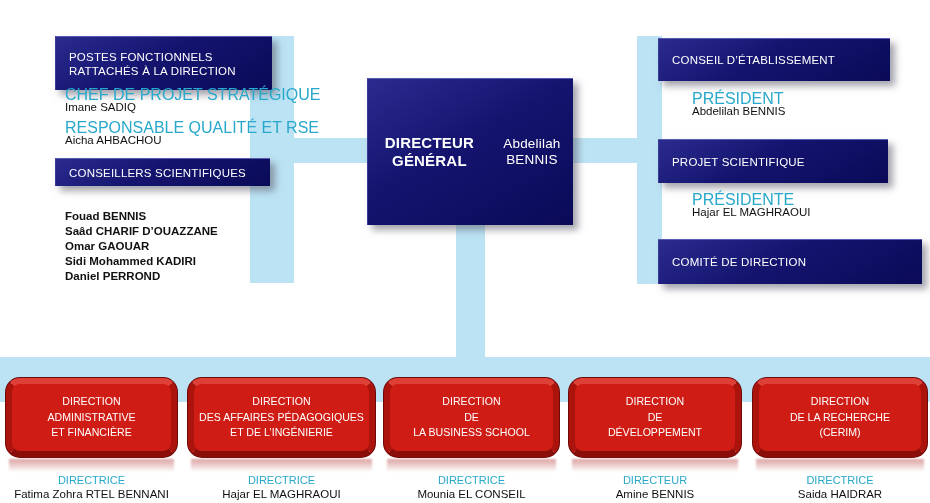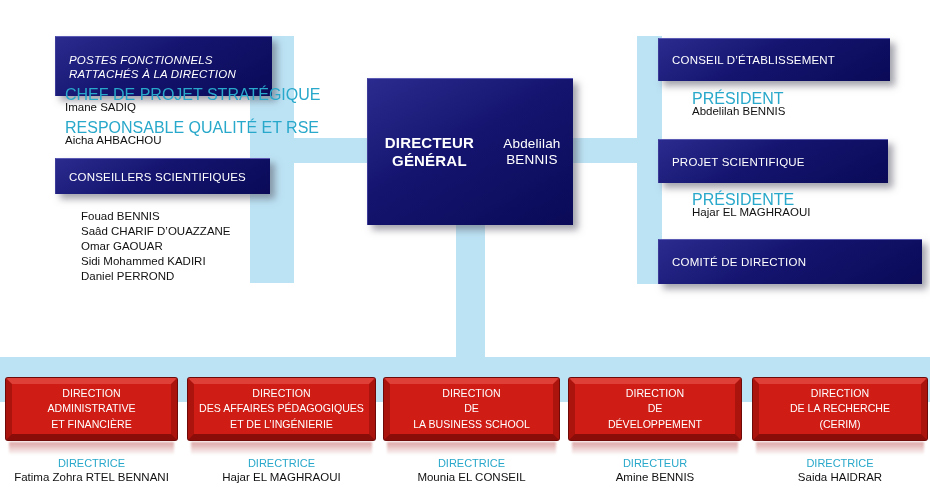--- a/index.html
+++ b/index.html
@@ -25,25 +25,25 @@
   .dg-title{font-size:15px;font-weight:bold;line-height:18px;}
   .dg-name{font-size:13.5px;line-height:16px;}
 
   .textblock{position:absolute;}
   .pair-label{color:var(--cyan);font-size:16px;line-height:13px;}
   .pair-name{color:var(--ink);font-size:11.5px;line-height:13px;margin-bottom:7px;}
   .advisors{color:var(--ink);font-size:11.5px;line-height:15.1px;white-space:pre-line;}
 
   .rnode{position:absolute;top:378px;text-align:center;}
   .rbox{
-    height:62px;display:flex;align-items:center;justify-content:center;
+    height:79px;display:flex;align-items:center;justify-content:center;
     color:#fff;font-size:10.6px;line-height:15.5px;white-space:pre-line;
     background:var(--red);
     border:6px solid;border-color:#de4038 #ab130d #8a0d09 #ab130d;
-    border-radius:2px;box-shadow:0 0 0 1px #6e0a08;
+    border-radius:14px;box-shadow:0 0 0 1px #6e0a08;
   }
   .refl{
     height:13px;margin:2px 3px 0;
     background:linear-gradient(to bottom,rgba(190,85,85,.55),rgba(255,255,255,0));
     filter:blur(1px);
   }
   .r-role{margin-top:2px;color:var(--cyan);font-size:11px;line-height:13px;}
   .r-name{margin-top:1px;color:var(--ink);font-size:11.5px;line-height:13px;}
 </style>
 </head>
@@ -51,33 +51,33 @@
 
 <div class="stage">
 
   <div class="band" style="left:250px;top:36px;width:44px;height:247px;"></div>
   <div class="band" style="left:282px;top:138px;width:90px;height:25px;"></div>
   <div class="band" style="left:571px;top:138px;width:91px;height:25px;"></div>
   <div class="band" style="left:637px;top:36px;width:25px;height:248px;"></div>
   <div class="band" style="left:456px;top:222px;width:29px;height:140px;"></div>
   <div class="band" style="left:0px;top:357px;width:930px;height:45px;"></div>
 
-  <div class="nbox" style="left:55px;top:36px;width:217px;height:60px;font-style:italic;">POSTES FONCTIONNELS
+  <div class="nbox" style="left:55px;top:36px;width:217px;height:54px;">POSTES FONCTIONNELS
 RATTACHÉS À LA DIRECTION</div>
 
   <div class="textblock" style="left:65px;top:88px;">
     <div class="pair-label">CHEF DE PROJET STRATÉGIQUE</div>
     <div class="pair-name">Imane SADIQ</div>
     <div class="pair-label">RESPONSABLE QUALITÉ ET RSE</div>
     <div class="pair-name">Aicha AHBACHOU</div>
   </div>
 
-  <div class="nbox" style="left:55px;top:158px;width:215px;height:36px;">CONSEILLERS SCIENTIFIQUES</div>
+  <div class="nbox" style="left:55px;top:158px;width:215px;height:28px;">CONSEILLERS SCIENTIFIQUES</div>
 
-  <div class="textblock advisors" style="left:81px;top:209px;">Fouad BENNIS
+  <div class="textblock advisors" style="left:65px;top:209px;font-weight:bold;">Fouad BENNIS
 Saâd CHARIF D’OUAZZANE
 Omar GAOUAR
 Sidi Mohammed KADIRI
 Daniel PERROND</div>
 
   <div class="nbox dg" style="left:367px;top:78px;width:206px;height:147px;">
     <div class="dg-title">DIRECTEUR GÉNÉRAL</div>
     <div class="dg-name">Abdelilah BENNIS</div>
   </div>
 

